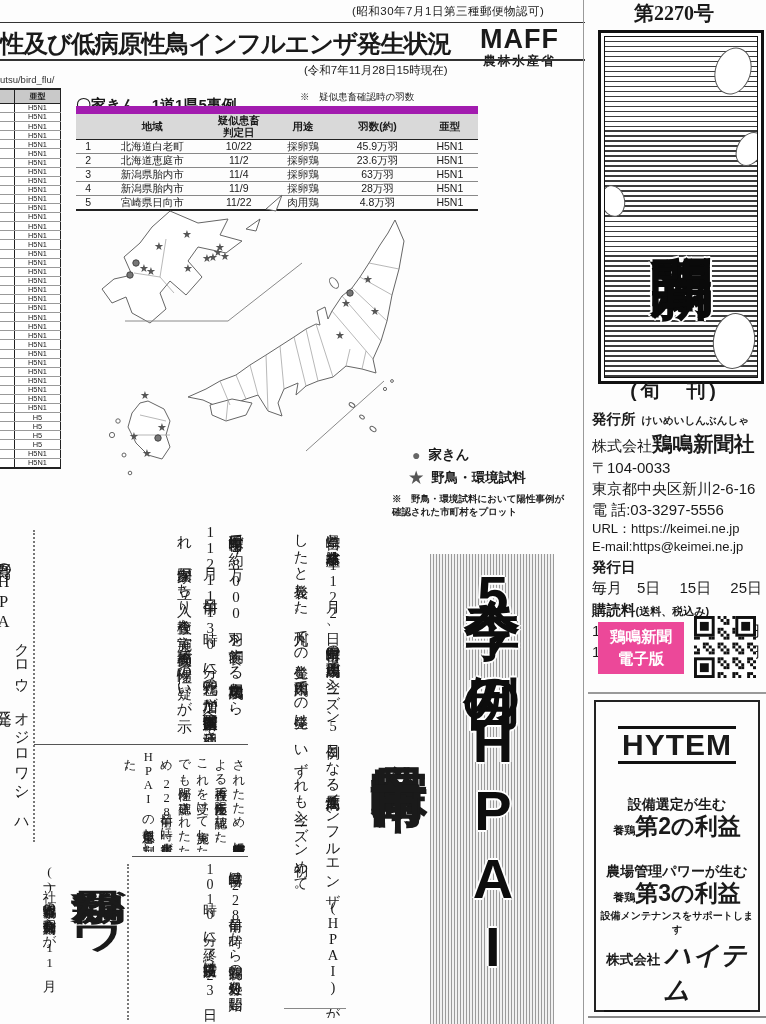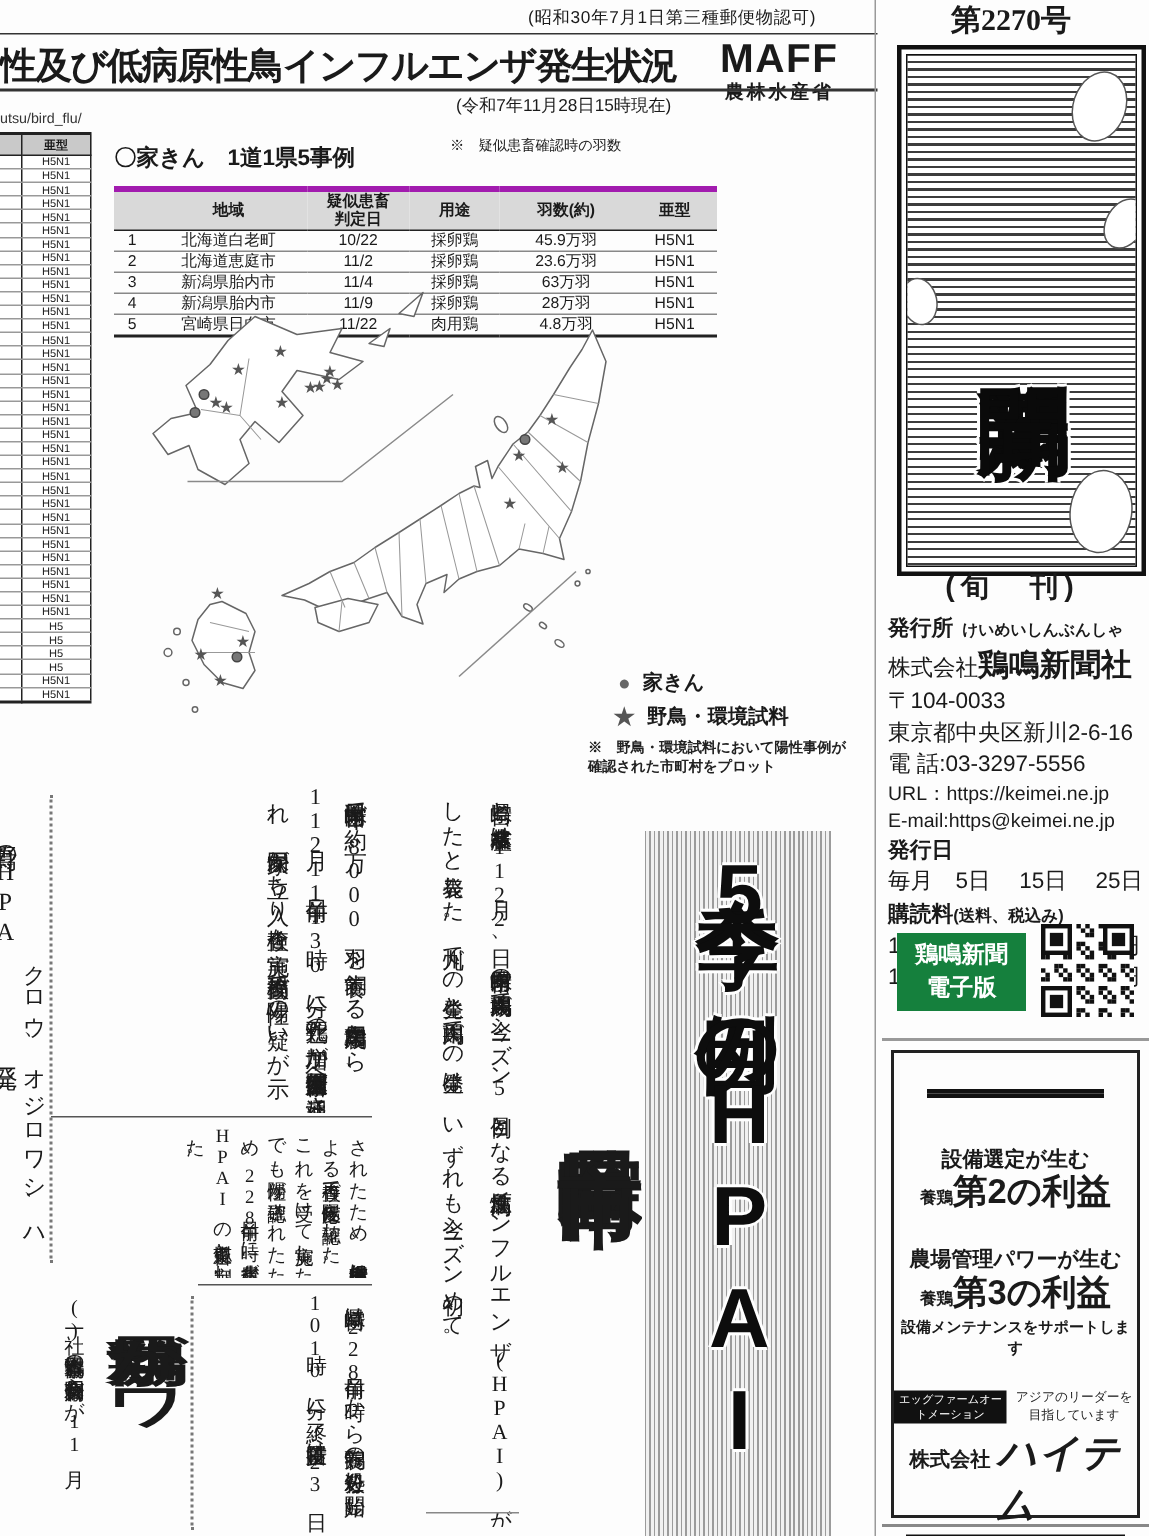--- a/index.html
+++ b/index.html
@@ -16,22 +16,22 @@
   .issue{top:0;left:634px;font-size:20px;font-weight:bold;font-family:"Liberation Serif",serif;}
   .title{top:27px;left:0;font-size:24.5px;font-weight:800;letter-spacing:-1px;white-space:nowrap;}
   .maff{top:26px;left:457px;width:125px;text-align:center;line-height:1;}
   .maff .logo{font-size:27px;font-weight:900;letter-spacing:1px;}
   .maff .name{font-size:12.5px;font-weight:bold;letter-spacing:2px;margin-top:2px;}
   .asof{top:63px;left:292px;font-size:11.5px;margin-left:12px;}
   .urlfrag{top:74px;left:0;font-size:9.5px;color:#333;}
   
   .ptable-head{top:96px;left:76px;font-size:15px;font-weight:bold;}
   .ptable-note{top:91px;left:300px;font-size:9.5px;}
-  table.pt{position:absolute;top:124px;left:76px;width:402px;border-collapse:collapse;
-           font-size:10.5px;border-top:4px solid #a21caf;border-bottom:2px solid #222;}
+  table.pt{position:absolute;top:106px;left:76px;width:402px;border-collapse:collapse;
+           font-size:10.5px;border-top:8px solid #a21caf;border-bottom:2px solid #222;}
   table.pt th{background:#d9d9d9;font-weight:bold;white-space:pre-line;padding:1px 0;line-height:1.1;
               border-bottom:1px solid #222;}
   table.pt td{text-align:center;padding:0;height:13px;border-bottom:1px solid #888;line-height:1.1;}
   
   table.wt{position:absolute;top:88px;left:-25px;width:86px;border-collapse:collapse;font-size:7.4px;
            border-top:2px solid #222;border-bottom:2px solid #222;background:#fff;}
   table.wt th{background:#c9c9c9;font-size:8px;padding:1px 0;border-bottom:1px solid #222;border-right:1px solid #222;}
   table.wt td{text-align:center;height:8.1px;line-height:1;border-bottom:1px solid #999;border-right:1px solid #222;padding:0;}
   
   #mapwrap{top:183px;left:70px;width:432px;height:325px;}
@@ -65,21 +65,21 @@
   .junkan{top:378px;left:598px;width:154px;text-align:center;font-size:19px;letter-spacing:4px;font-weight:bold;}
   .pub{top:408px;left:592px;width:174px;line-height:1.38;}
   .pub .row{white-space:nowrap;}
   .pub .lbl{font-weight:bold;font-size:14.5px;}
   .pub .furi{font-size:10.5px;font-weight:bold;margin-left:6px;}
   .pub .copre{font-size:15px;}
   .pub .coname{font-size:20.5px;font-weight:bold;}
   .pub .txt{font-size:15px;}
   .pub .small{font-size:13px;}
   .pub .between{display:flex;justify-content:space-between;font-size:15px;width:168px;}
-  .digital{top:622px;left:598px;width:86px;height:52px;background:#15803d;color:#fff;font-weight:bold;
+  .digital{top:622px;left:598px;width:86px;height:52px;background:#ec4899;color:#fff;font-weight:bold;
            font-size:15.5px;line-height:1.45;display:flex;align-items:center;justify-content:center;
            text-align:center;white-space:pre-line;}
   .qr{top:616px;left:694px;width:62px;height:62px;background:#fff;}
   .adbox{top:700px;left:594px;width:166px;height:312px;border:2px solid #222;box-sizing:border-box;
          text-align:center;}
   .adrule{width:118px;height:3px;background:#111;margin:0 auto;}
   .adbrand{font-size:30px;font-weight:900;letter-spacing:1px;line-height:1.05;}
   .adline{font-size:14px;font-weight:bold;margin-top:2px;}
   .adtag{font-size:23px;font-weight:900;line-height:1.1;}
   .adtag .sm{font-size:11px;font-weight:900;letter-spacing:0;}
@@ -590,30 +590,27 @@
           <rect x="30" y="40" width="2" height="2"></rect>
           <rect x="36" y="40" width="2" height="2"></rect>
           <rect x="40" y="40" width="2" height="2"></rect>
         </g>
     </svg>
   </div>
   <div class="hline" style="top:692px;left:588px;width:178px;height:2px;background:#999;"></div>
 
   <div class="abs adbox">
     <div style="margin-top:24px;" class="adrule"></div>
+    <div class="adbrand">HYTEM</div>
     <div class="adrule"></div>
     <div class="adline" style="margin-top:32px;">設備選定が生む</div>
     <div class="adtag"><span class="sm">養鶏</span><span>第2の利益</span></div>
     <div class="adline" style="margin-top:24px;">農場管理パワーが生む</div>
     <div class="adtag"><span class="sm">養鶏</span><span>第3の利益</span></div>
     <div class="adsupport">設備メンテナンスをサポートします</div>
-    <div class="adbadge-row">
-      <span class="adbadge">エッグファームオートメーション</span>
-      <span>アジアのリーダーを目指しています</span>
-    </div>
     <div class="adco">
       <span class="pre">株式会社</span>
       <span class="name">ハイテム</span>
     </div>
 
   </div>
   <div class="hline" style="top:1016px;left:588px;width:178px;height:2px;background:#888;"></div>
 
 </div>
 

